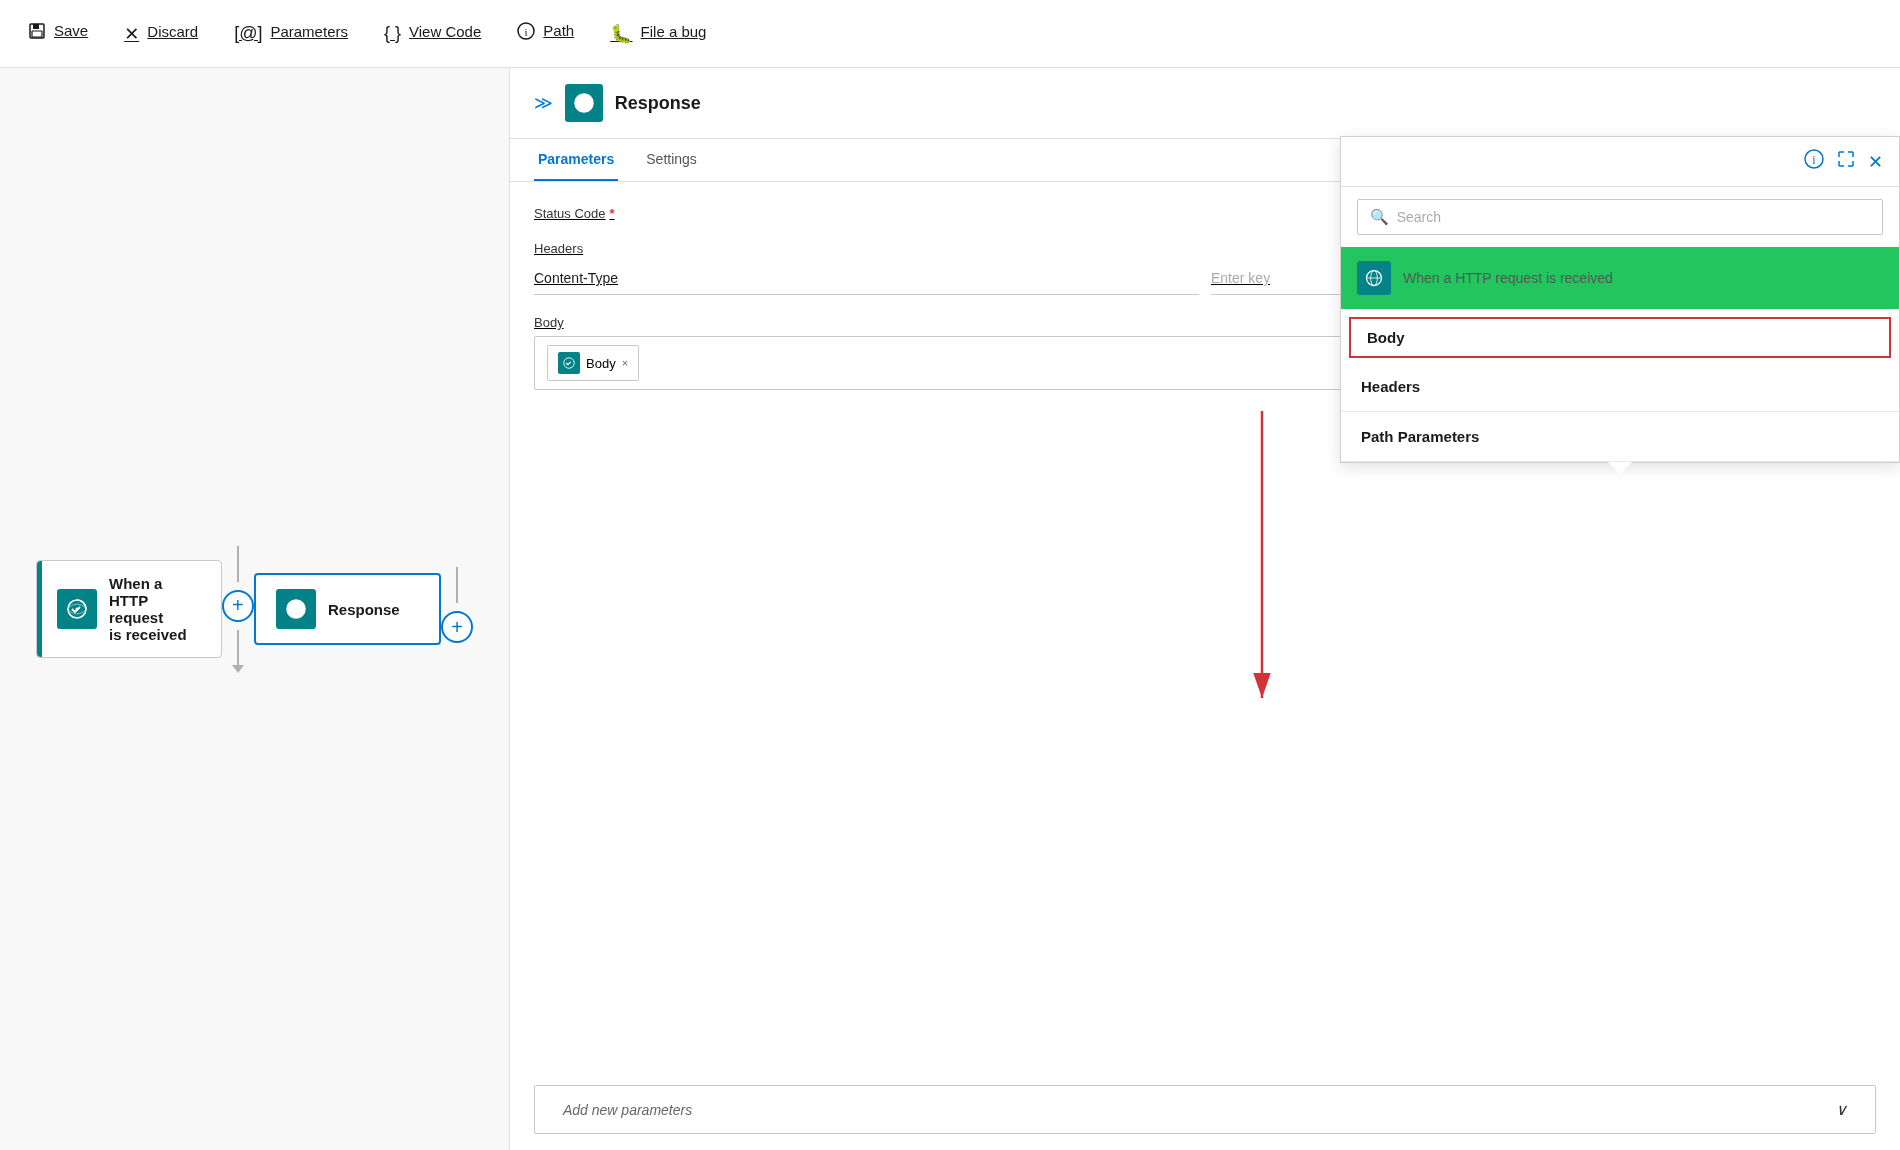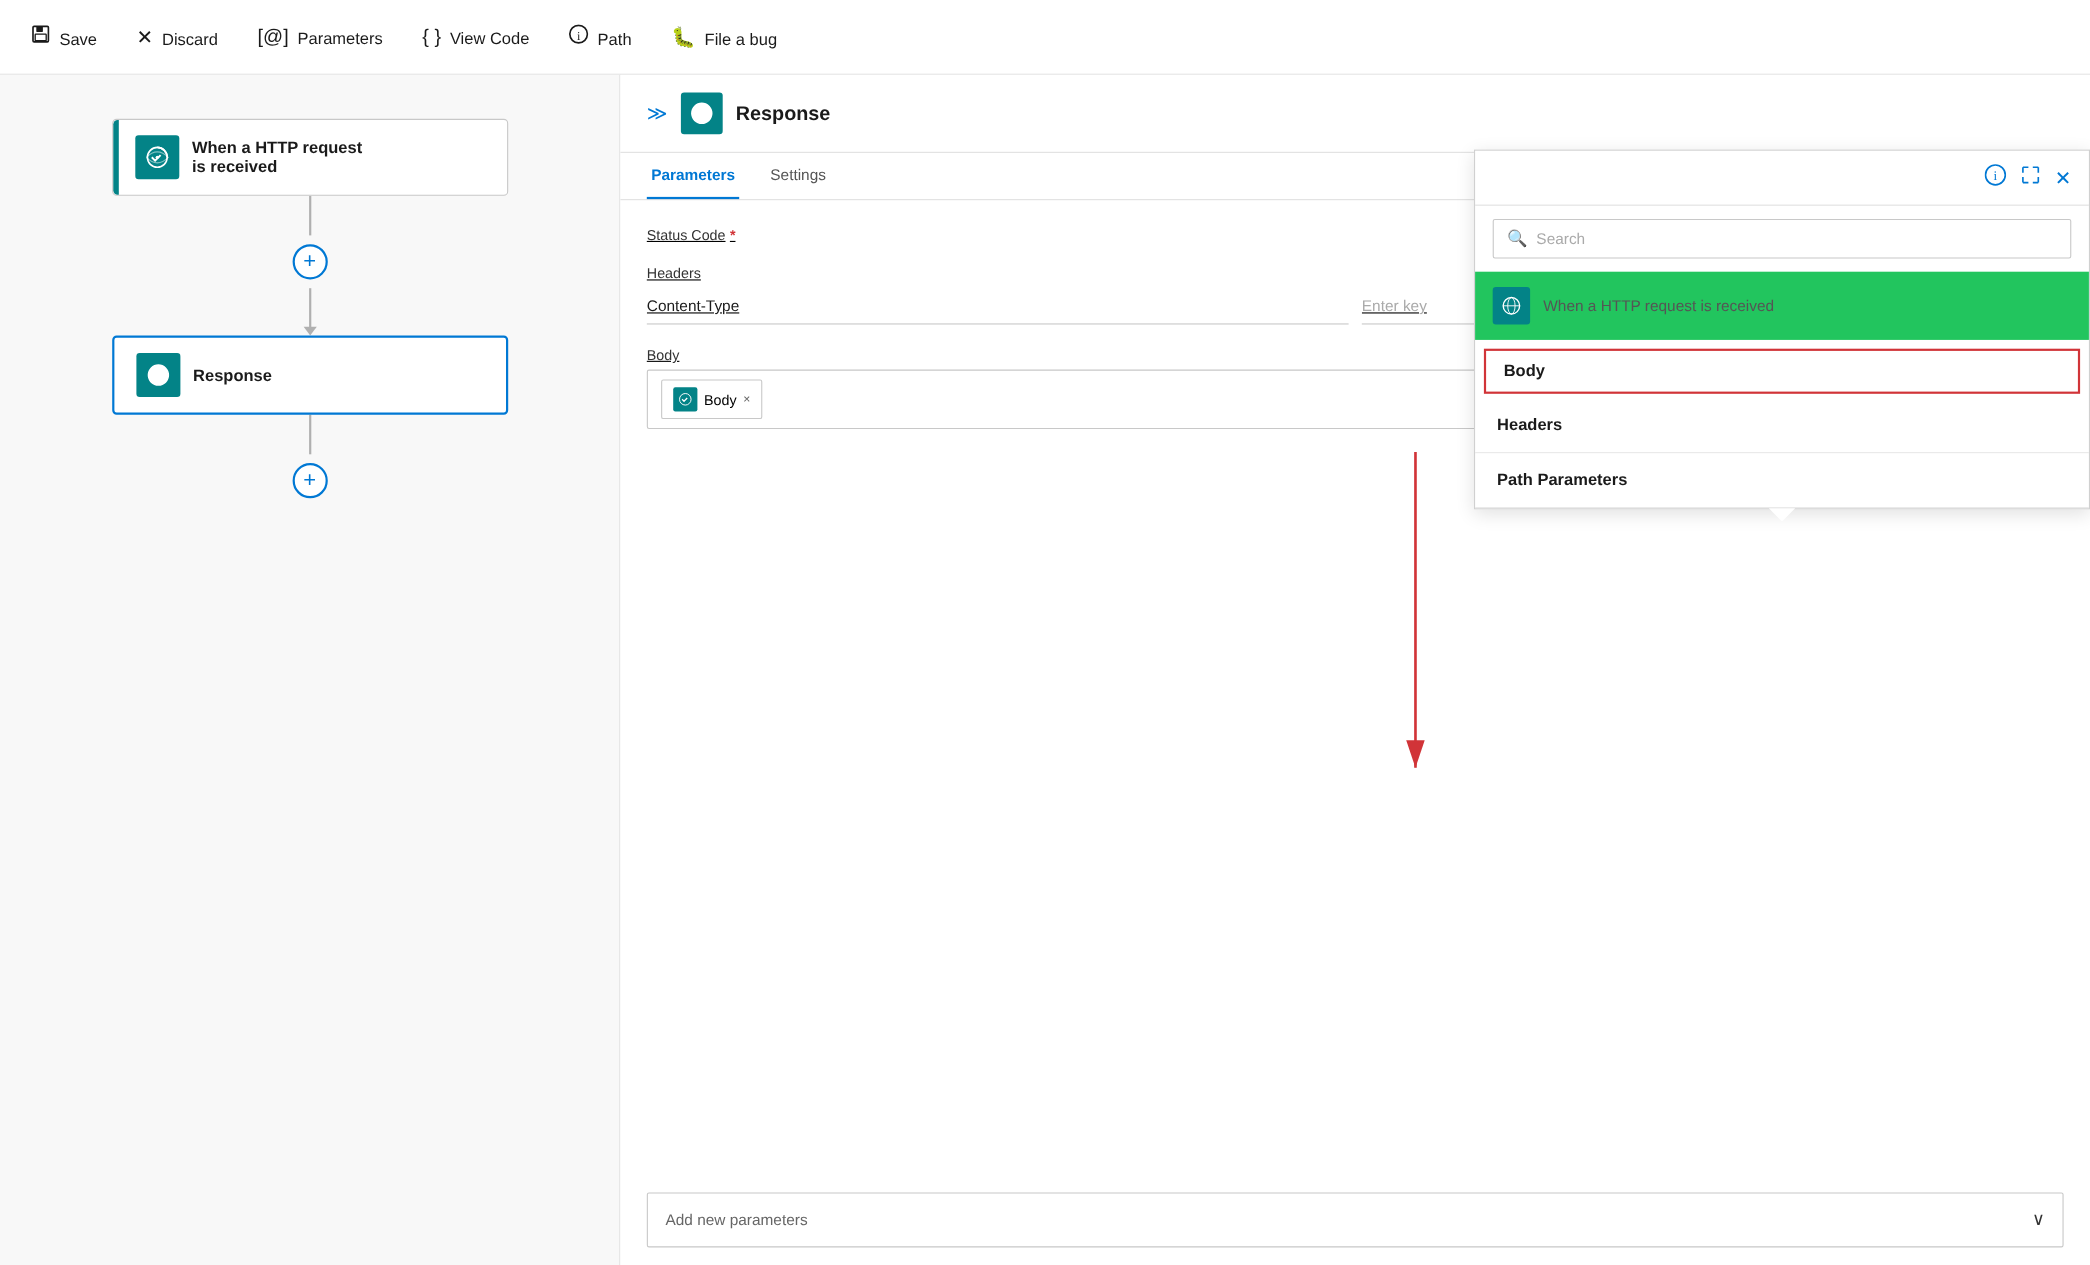--- a/index.html
+++ b/index.html
@@ -17,44 +17,45 @@
       display: flex;
       align-items: center;
       padding: 14px 24px;
       border-bottom: 1px solid #e0e0e0;
       gap: 28px;
       height: 68px;
       background: #fff;
     }
     .toolbar-item {
       display: flex;
-      align-items: flex-end;
+      align-items: flex-start;
       gap: 8px;
       font-size: 15px;
       color: #1a1a1a;
       cursor: pointer;
       padding: 6px 4px;
+      text-decoration: underline;
     }
     .toolbar-icon {
       font-size: 18px;
     }
 
     
     .main-area {
       display: flex;
       height: calc(1150px - 68px);
       position: relative;
     }
 
     
     .canvas {
-      width: 564px;
+      width: 510px;
       background: #f8f8f8;
       display: flex;
-      flex-direction: column;
+      flex-direction: row;
       align-items: center;
       padding: 40px 36px;
       gap: 0;
       position: relative;
       border-right: 1px solid #e0e0e0;
     }
 
     
     .flow-node {
       background: #fff;
@@ -273,23 +274,24 @@
       min-height: 48px;
     }
 
     
     .add-params-row {
       display: flex;
       align-items: center;
       justify-content: space-between;
       border: 1px solid #c8c8c8;
       border-radius: 2px;
-      padding: 14px 16px;
+      padding: 14px 28px;
       margin: 16px 24px;
       cursor: pointer;
+      font-style: italic;
     }
     .add-params-text {
       font-size: 14px;
       color: #666;
     }
     .chevron-down {
       font-size: 16px;
       color: #333;
     }
 

